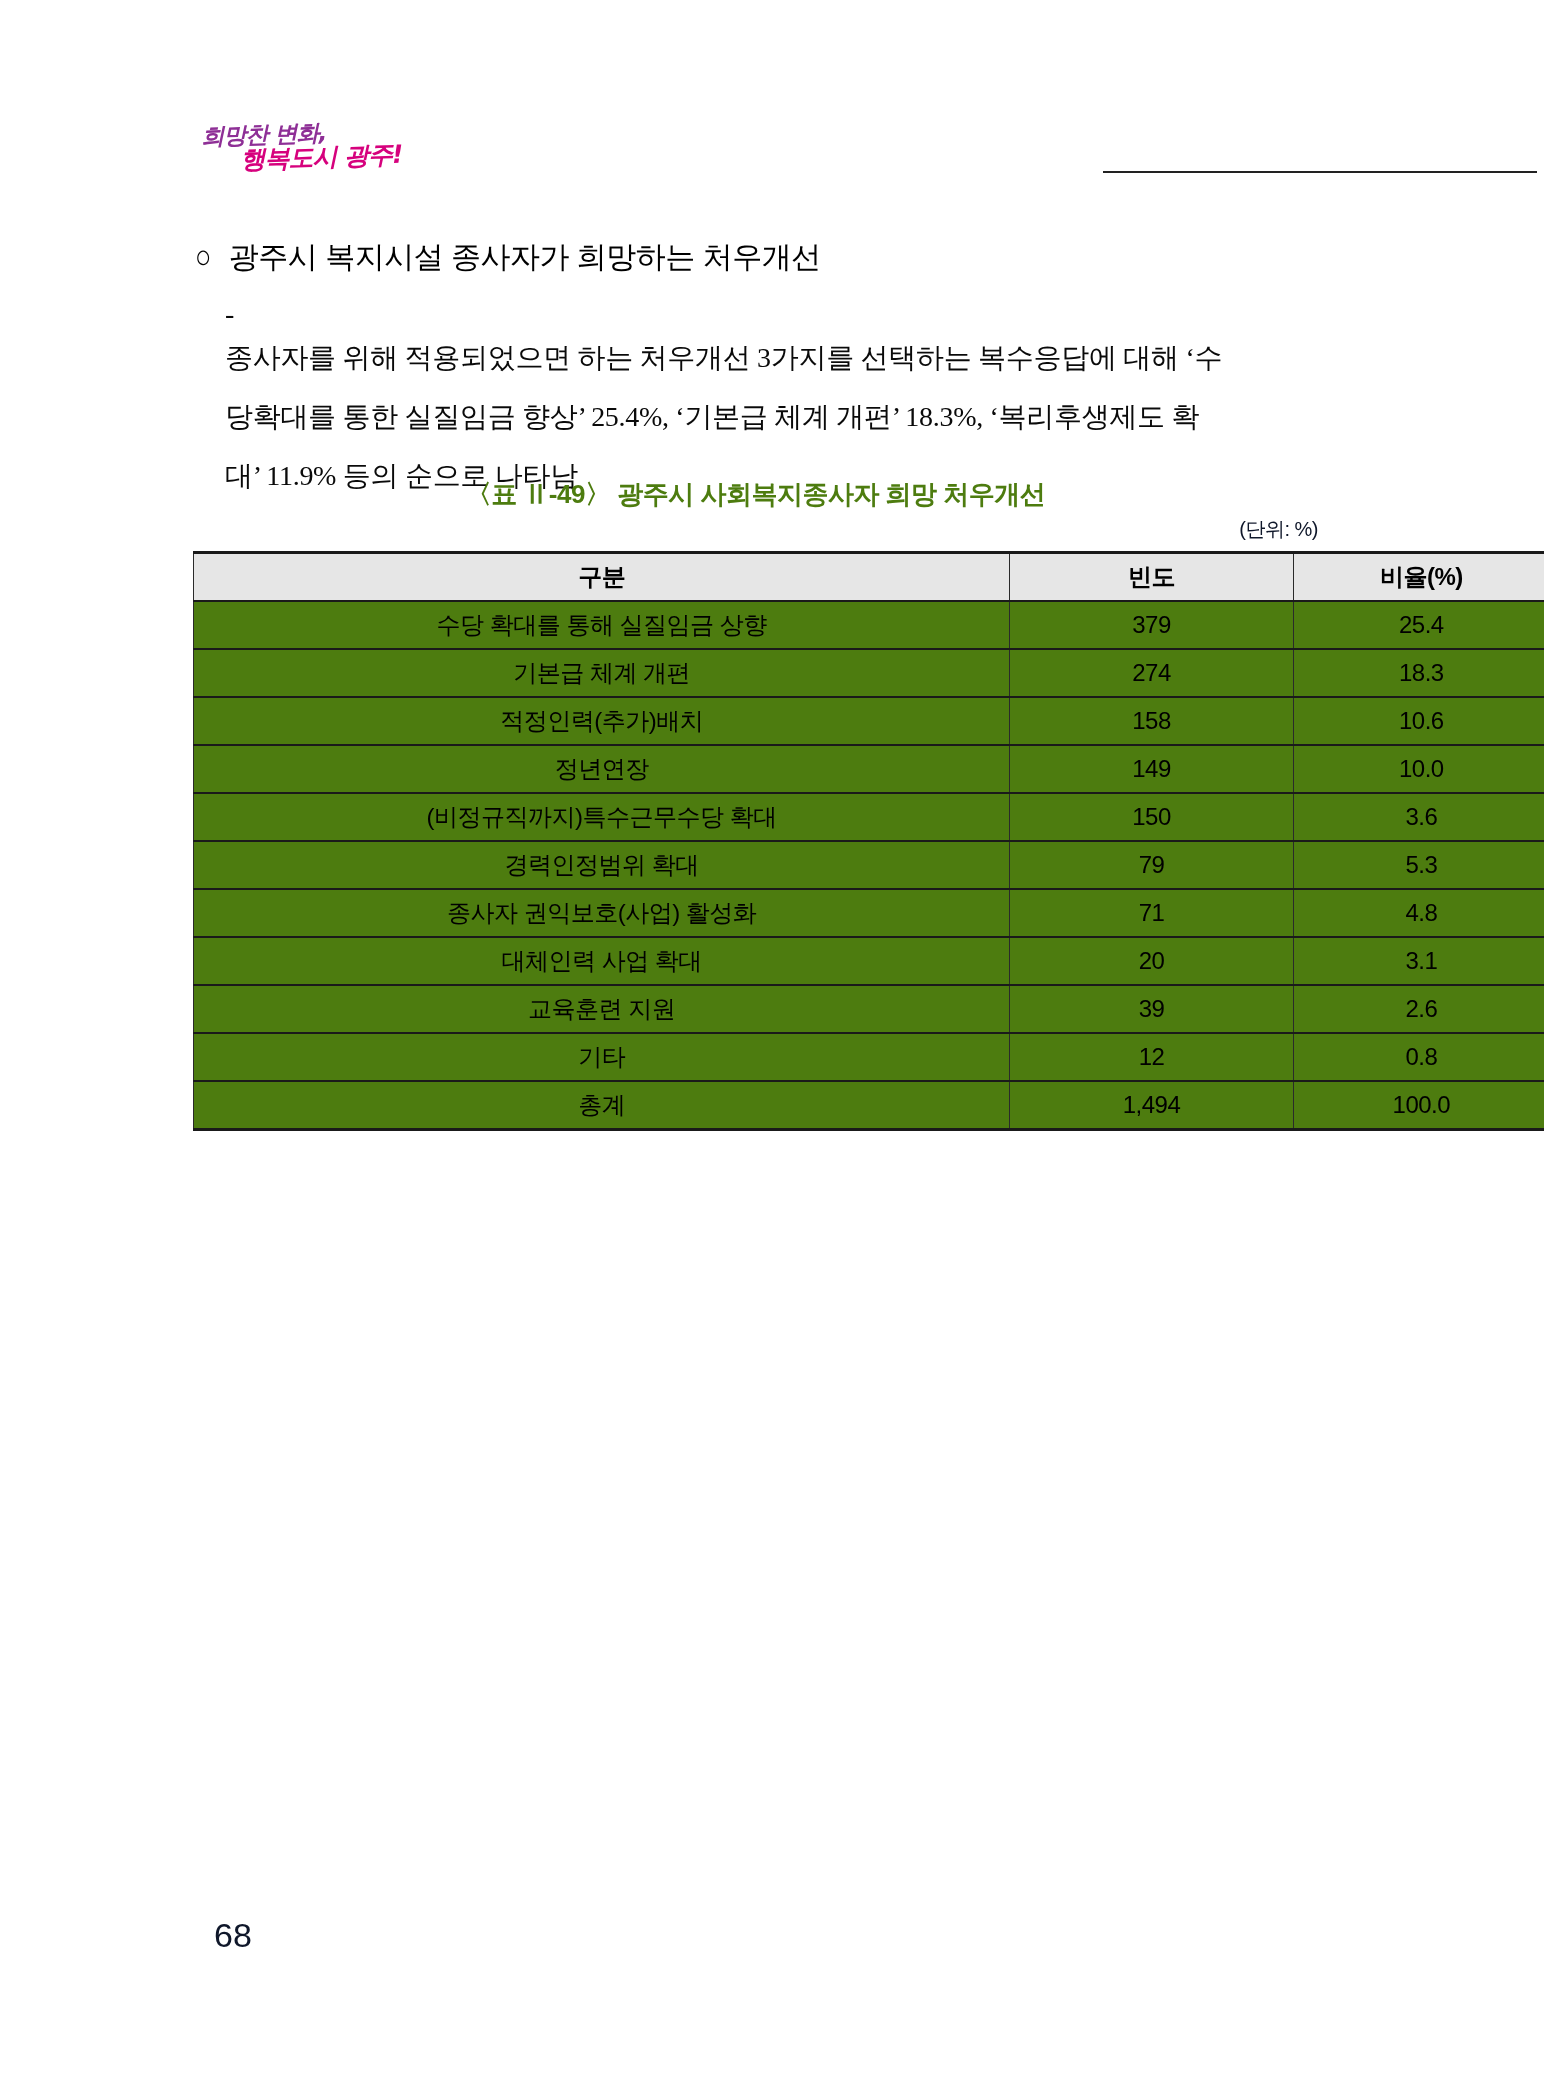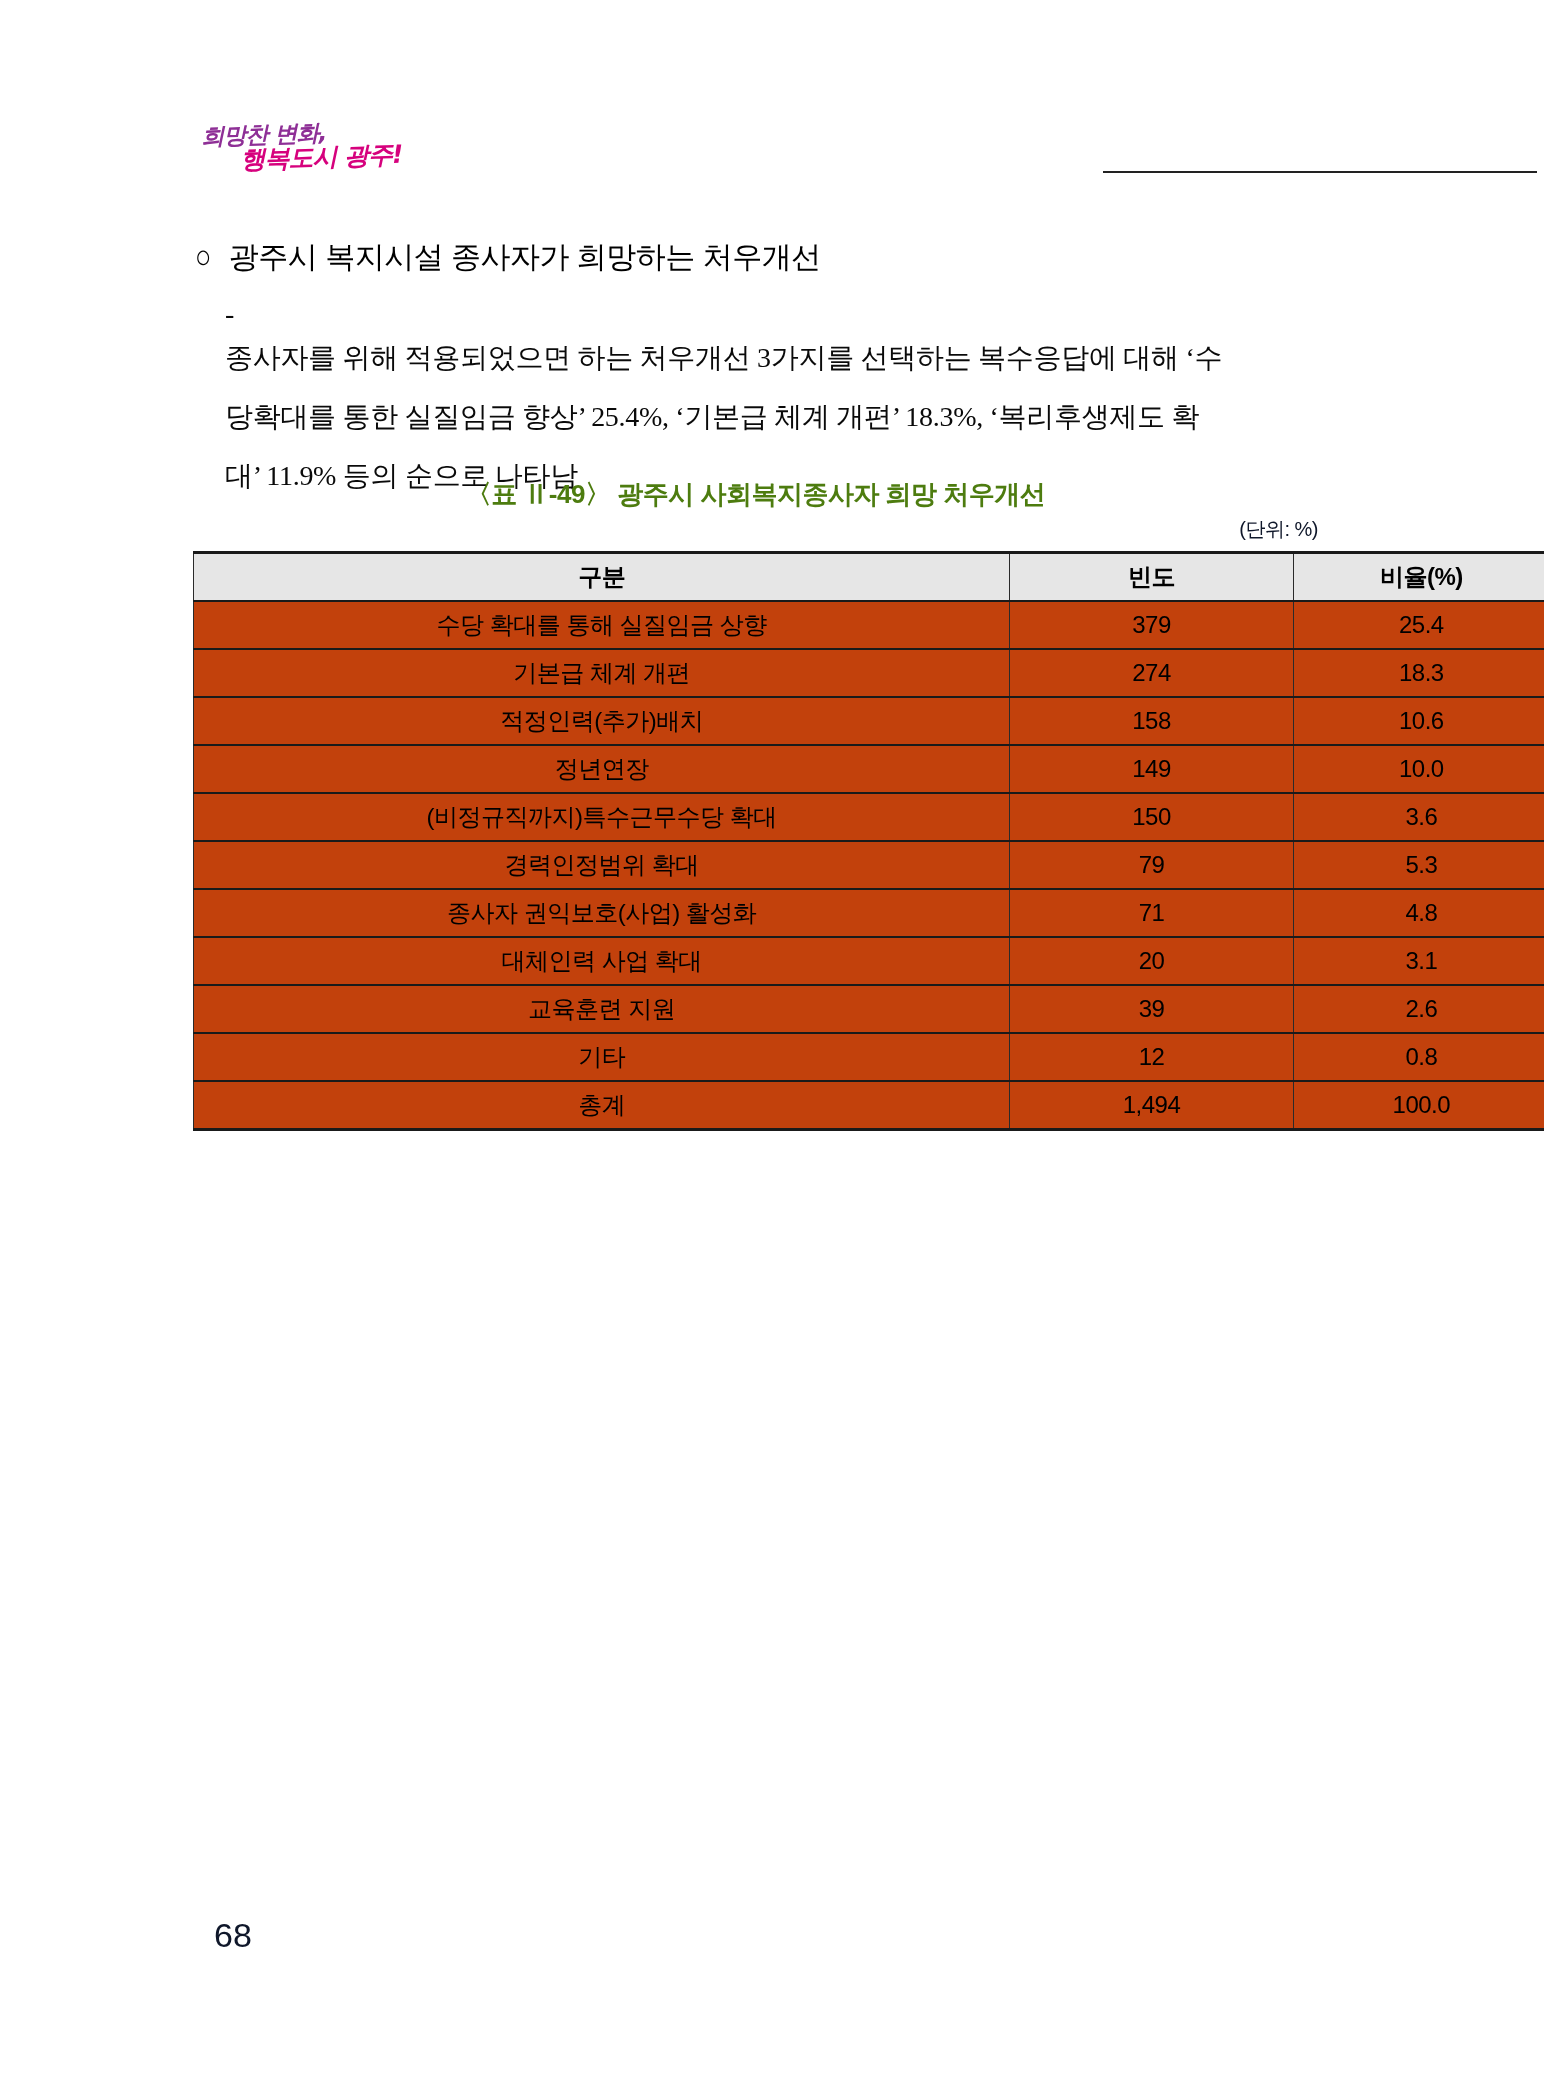--- a/index.html
+++ b/index.html
@@ -77,21 +77,21 @@
   .data-table col.c2{width:20.9%;}
   .data-table col.c3{width:18.9%;}
   .data-table th,.data-table td{
     border:1px solid #2a2a2a;
     border-top:2px solid #1a1a1a;border-bottom:2px solid #1a1a1a;
     text-align:center;vertical-align:middle;
     height:46px;padding:0 6px;
     overflow:hidden;white-space:nowrap;
   }
   .data-table th{background:#e6e6e6;font-weight:600;}
-  .data-table td{background:#c2410c;font-weight:400;}
+  .data-table td{background:#4d7c0f;font-weight:400;}
 
   
   .page-number{
     position:absolute;left:214px;top:1916px;
     font-size:34px;color:#0f172a;letter-spacing:0;text-align:center;
   }
 </style>
 </head>
 <body>
 

